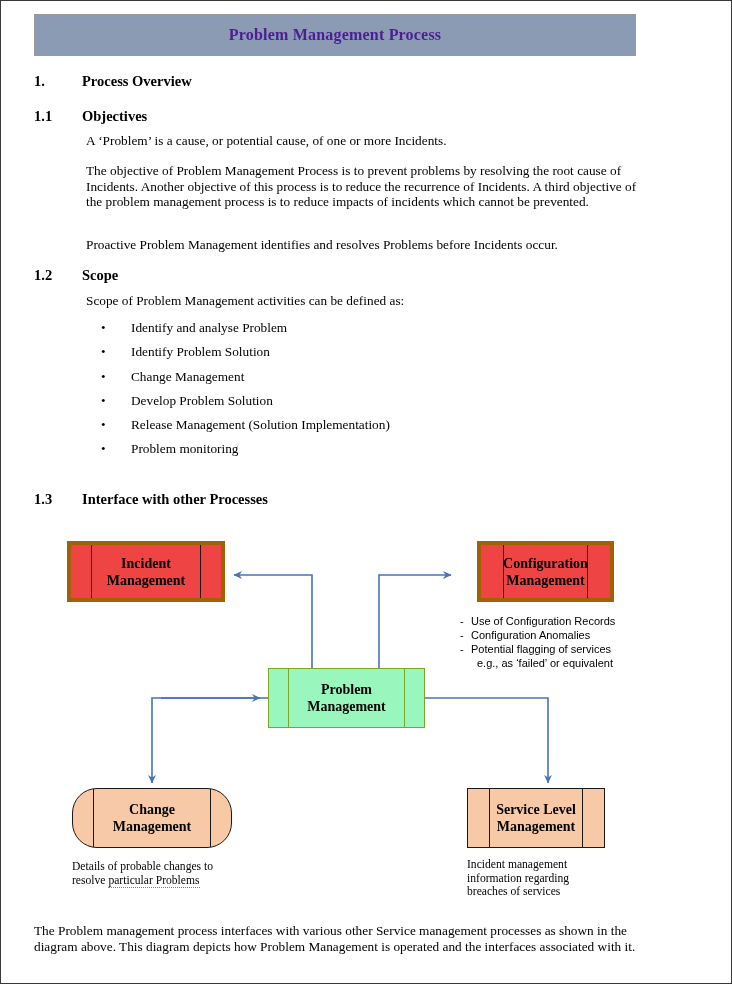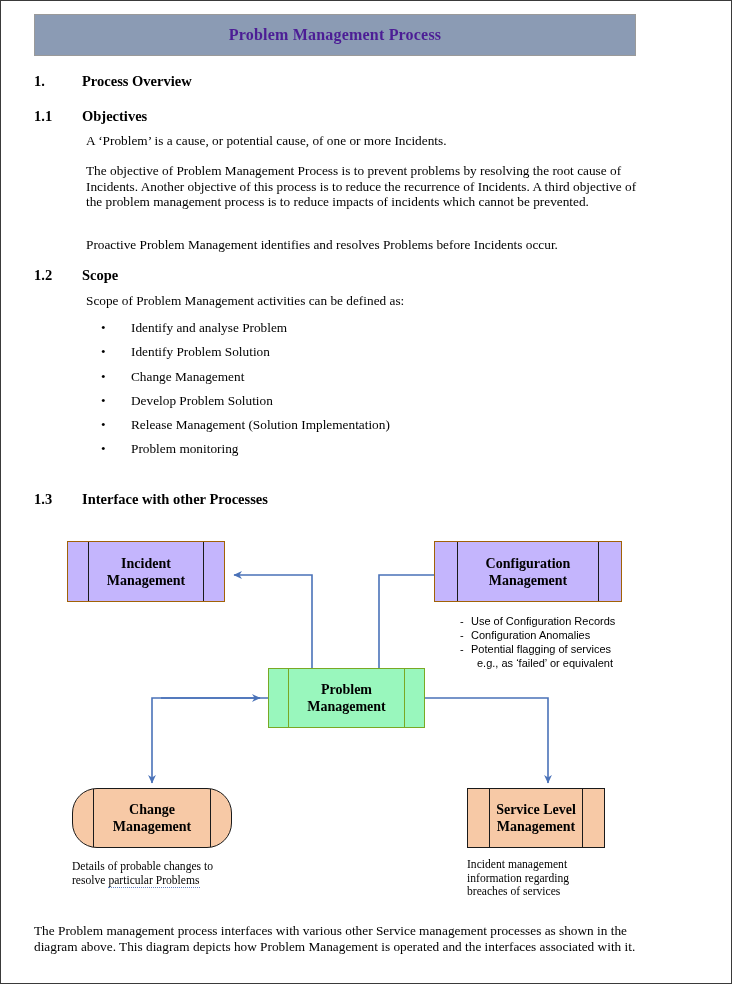--- a/index.html
+++ b/index.html
@@ -109,22 +109,22 @@
   .node .inner-label { position: relative; z-index: 2; }
   .node .div-l, .node .div-r {
     position: absolute;
     top: 0;
     bottom: 0;
     width: 1px;
     z-index: 1;
   }
 
   .node.blue {
-    background: #c4b5fd;
-    border: 1px solid #a16207;
+    background: #ef4444;
+    border: 4px solid #a16207;
   }
   .node.blue .div-l, .node.blue .div-r { background: #1a1a1a; }
 
   .node.green {
     background: #99f7bd;
     border: 1px solid #7aa824;
   }
   .node.green .div-l, .node.green .div-r { background: #7aa824; }
 
   .node.peach {
@@ -236,21 +236,21 @@
 
   <div class="node blue" style="left:66px; top:540px; width:158px; height:61px;">
     <span class="div-l" style="left:20px;"></span>
     <span class="div-r" style="right:20px;"></span>
     <span class="inner-label">
       <span>Incident</span><br>
       <span>Management</span>
     </span>
   </div>
 
-  <div class="node blue" style="left:433px; top:540px; width:188px; height:61px;">
+  <div class="node blue" style="left:476px; top:540px; width:137px; height:61px;">
     <span class="div-l" style="left:22px;"></span>
     <span class="div-r" style="right:22px;"></span>
     <span class="inner-label">
       <span>Configuration</span><br>
       <span>Management</span>
     </span>
   </div>
 
   <div class="node green" style="left:267px; top:667px; width:157px; height:60px;">
     <span class="div-l" style="left:19px;"></span>

